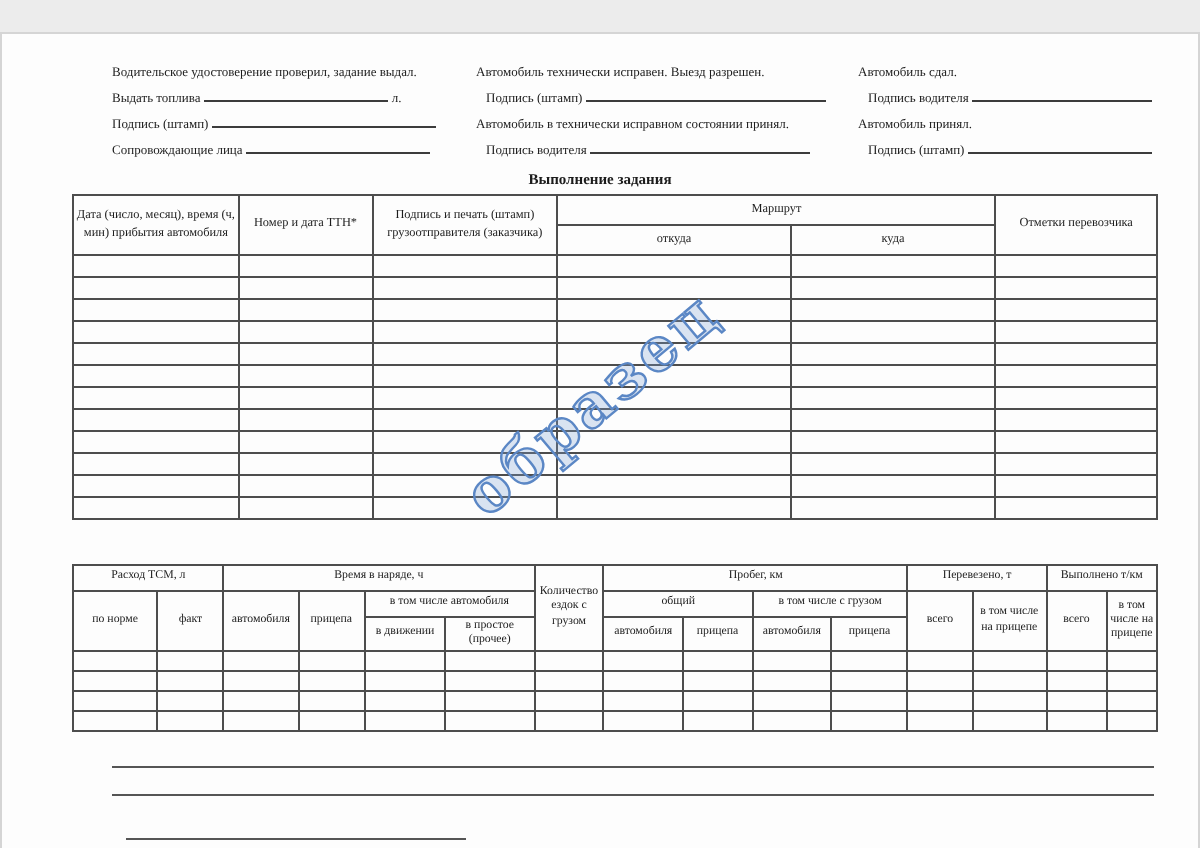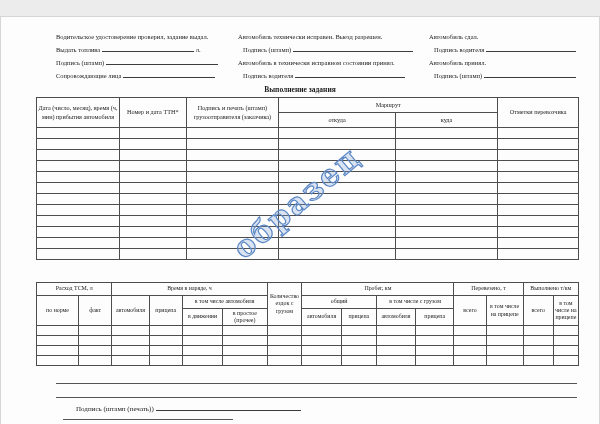--- a/index.html
+++ b/index.html
@@ -407,22 +407,19 @@
           <td></td>
           <td></td>
           <td></td>
         </tr>
       </tbody>
   </table>
 
   <div class="longline l1"></div>
   <div class="longline l2"></div>
 
-  <div class="sig-row">
-    <span>Подпись (штамп (печать))</span><span class="u" style="width:145px"></span>
-  </div>
 
   <div class="footnote-sep"></div>
   <div class="footnote">
     <span class="bullet">•</span><span>Товарно-транспортная накладная</span>
   </div>
 
 </div>
 
 </body></html>

